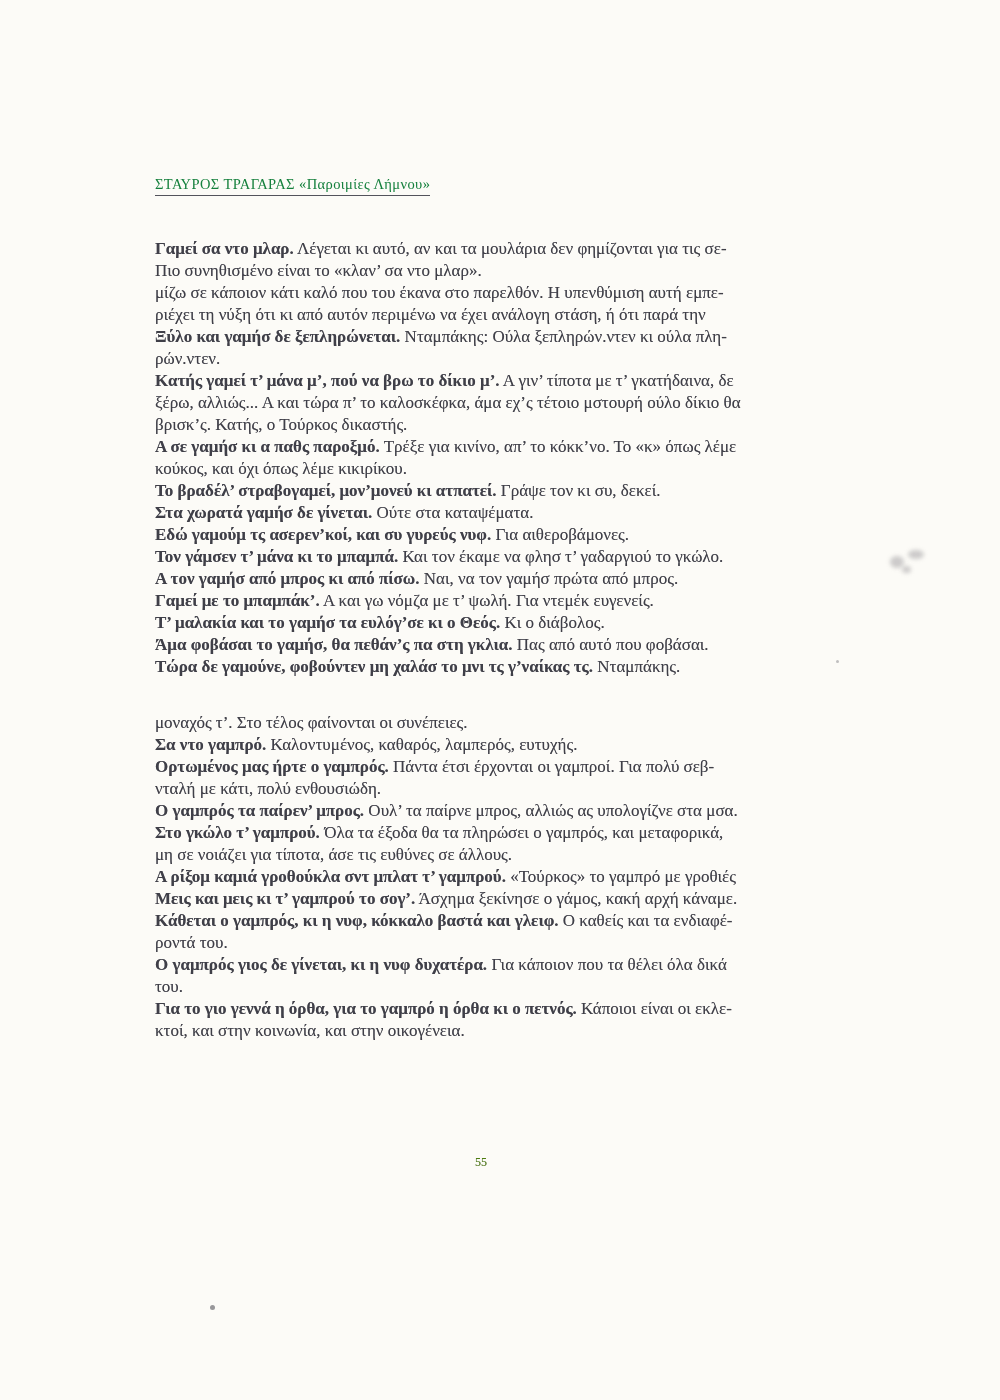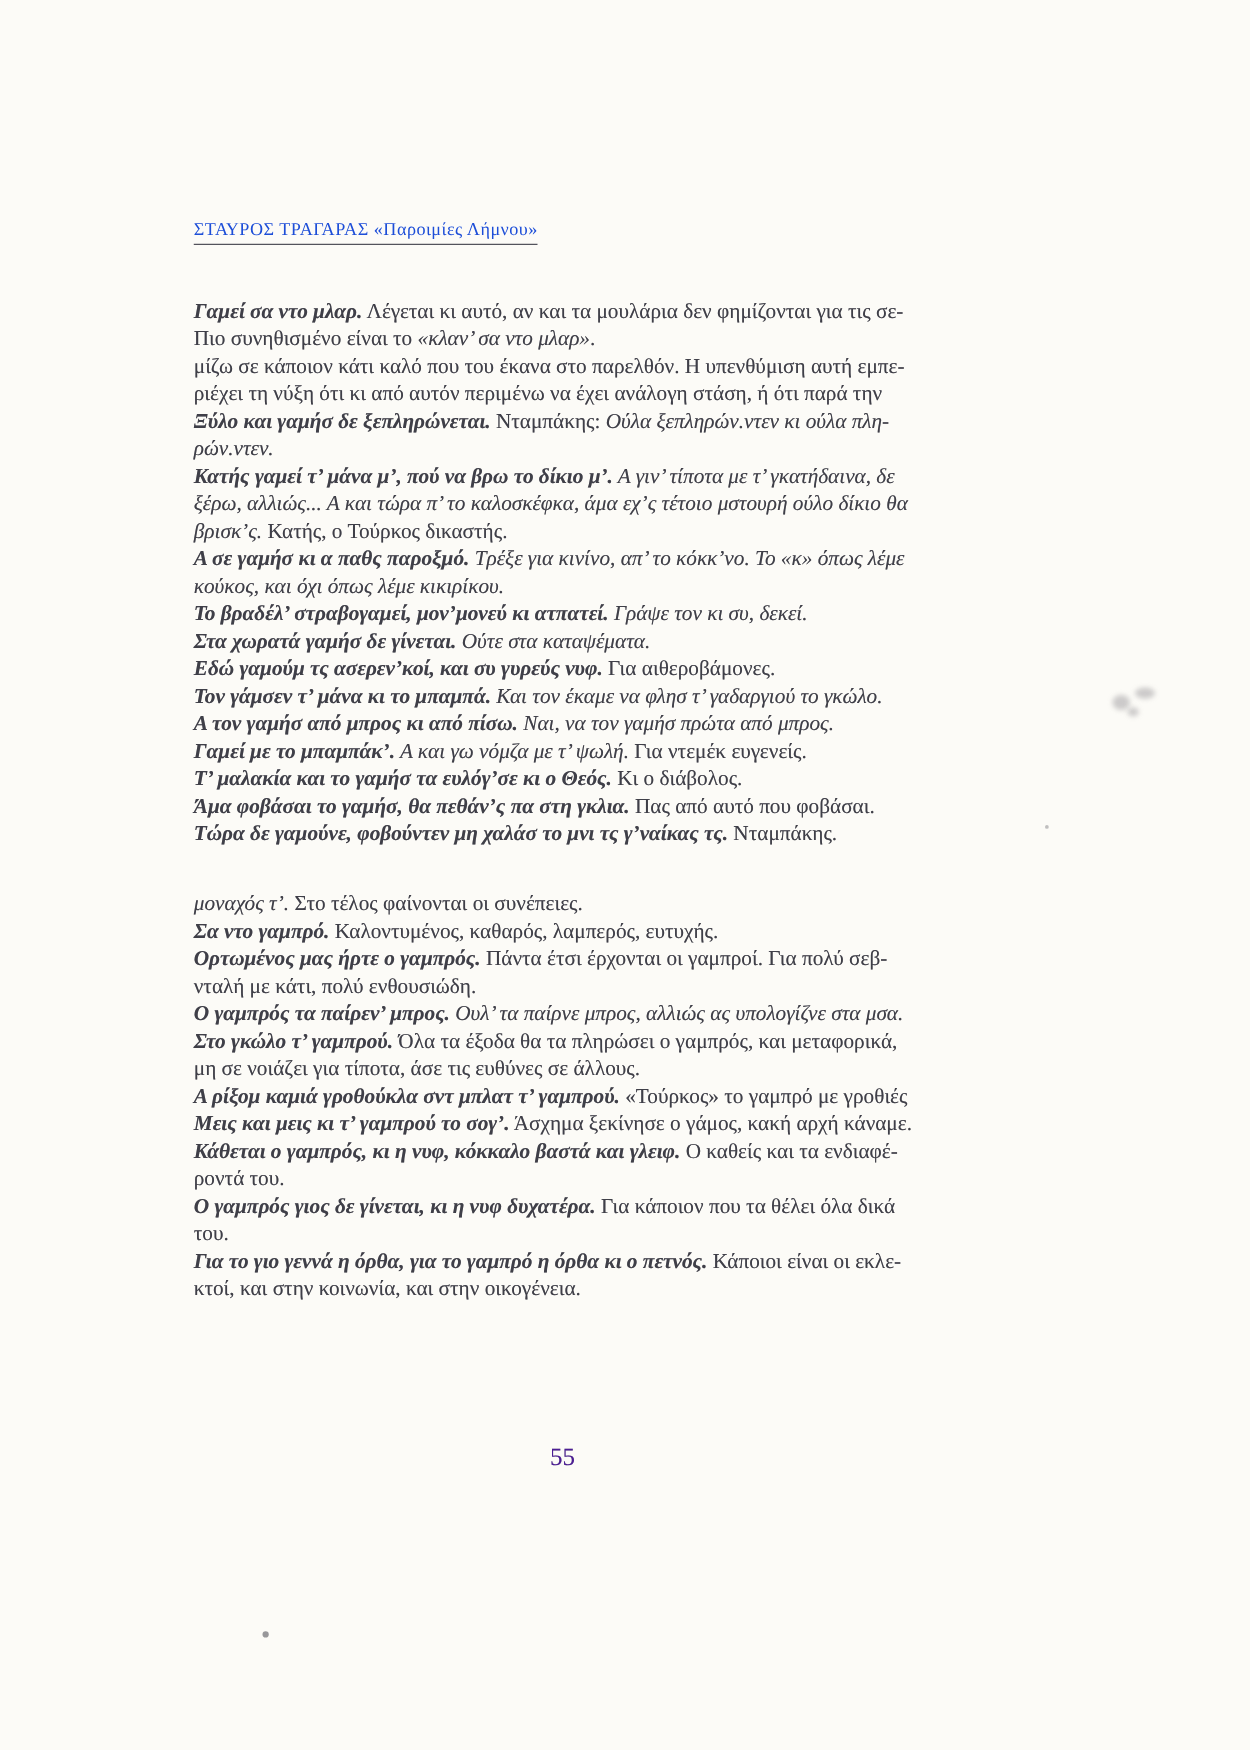--- a/index.html
+++ b/index.html
@@ -15,51 +15,51 @@
     overflow: hidden;
     font-family: "Liberation Serif", "DejaVu Serif", serif;
     color: #3f3f48;
   }
   .doc-header {
     position: absolute;
     left: 155px;
     top: 176px;
     font-size: 14.5px;
     letter-spacing: 0.4px;
-    color: #1d4ed8;
+    color: #15803d;
     border-bottom: 1px solid #53535c;
     padding-bottom: 2px;
     white-space: nowrap;
   }
   .text-column {
     position: absolute;
     left: 155px;
     top: 238px;
     width: 700px;
   }
   .text-section { margin: 0; }
   .text-section + .text-section { margin-top: 34px; }
   .line {
     display: block;
     font-size: 17px;
     line-height: 22px;
     white-space: nowrap;
     text-shadow: 0 0 0.5px rgba(63,63,72,0.45);
   }
-  .seg-lead    { font-weight: bold; font-style: italic; }
-  .seg-italic  { font-style: italic; }
+  .seg-lead    { font-weight: bold; }
+  .seg-italic  { }
   .seg-regular { font-style: normal; }
   .page-number {
     position: absolute;
-    left: 400px;
+    left: 431px;
     top: 1155px;
     width: 100px;
     text-align: center;
-    font-size: 20px;
-    color: #4c1d95;
+    font-size: 12px;
+    color: #4d7c0f;
     text-shadow: 0 0 0.5px rgba(63,63,72,0.4);
   }
   .scan-smudge {
     position: absolute;
     left: 886px;
     top: 548px;
     width: 44px;
     height: 34px;
     pointer-events: none;
   }

